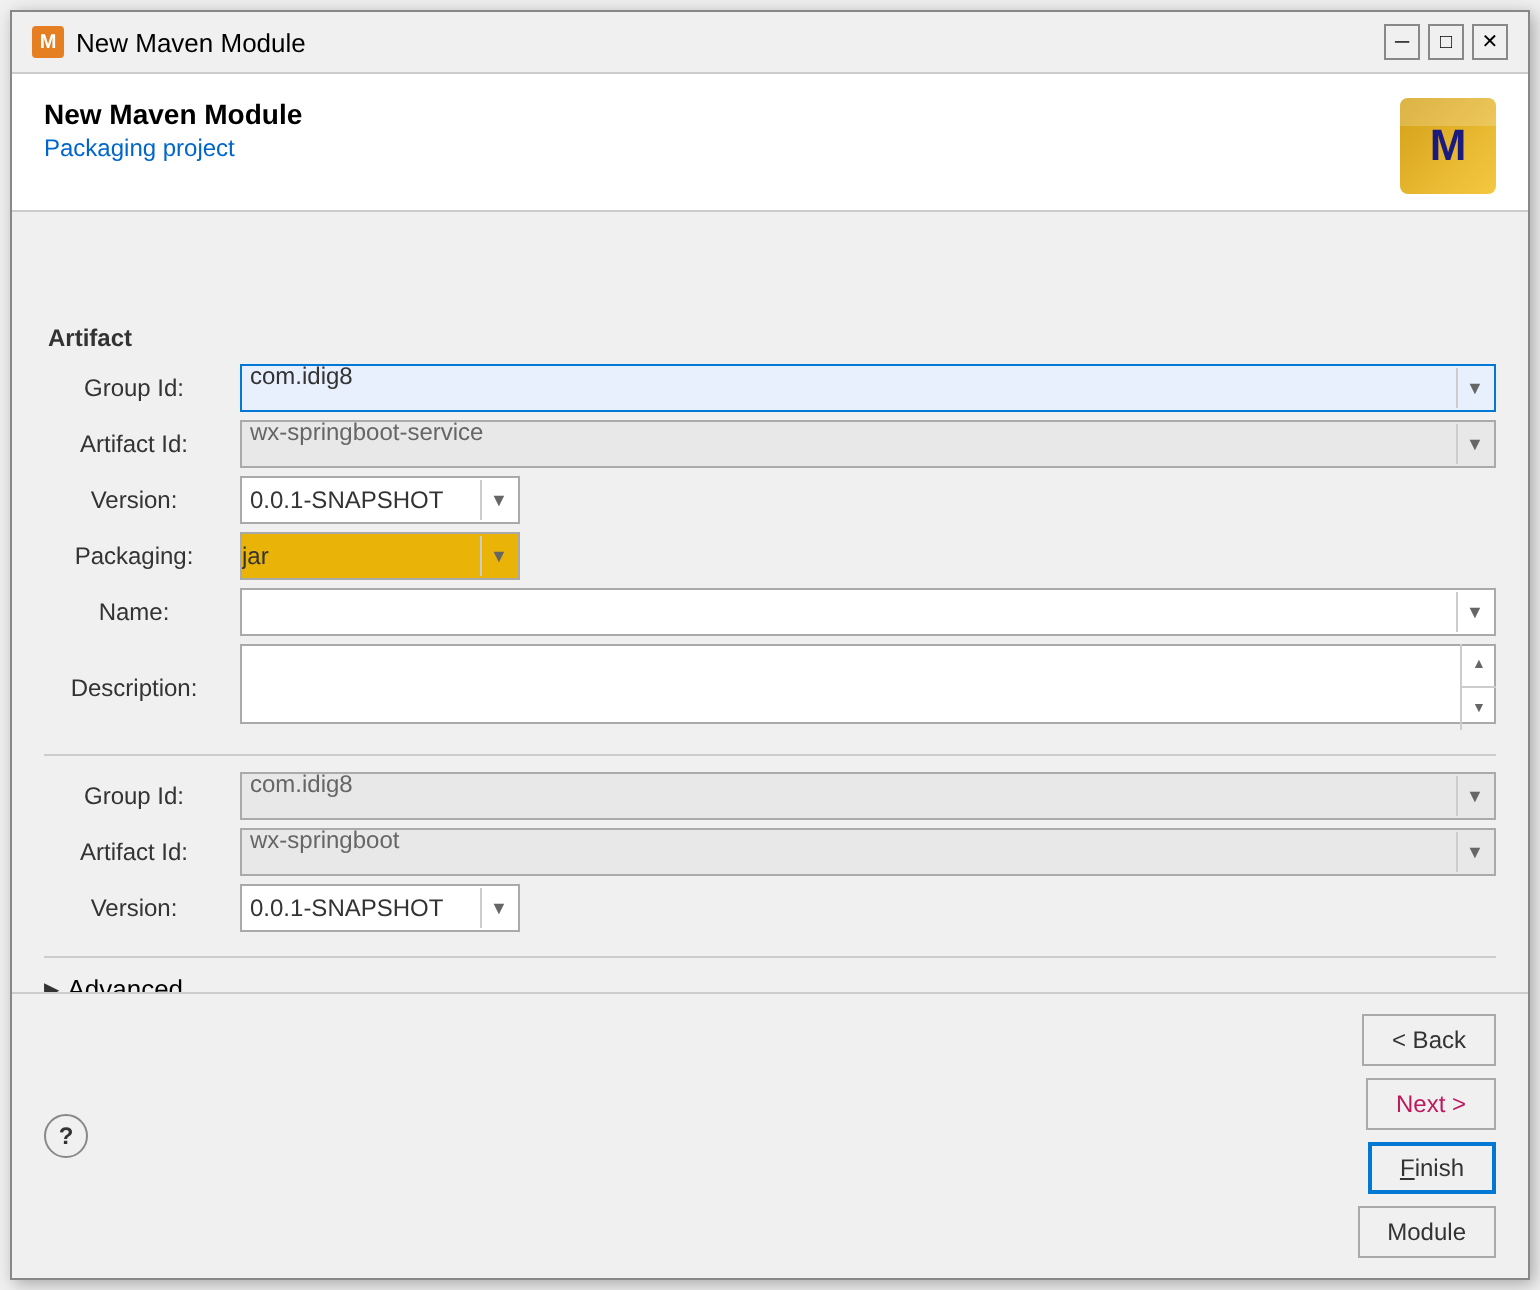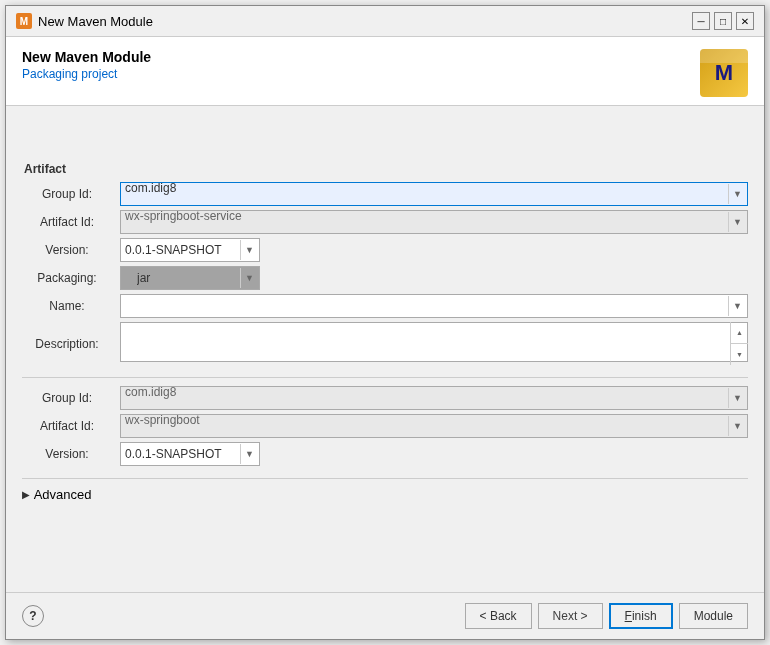--- a/index.html
+++ b/index.html
@@ -192,22 +192,22 @@
       cursor: pointer;
     }
     .packaging-wrapper {
       position: relative;
       width: 140px;
     }
     .packaging-wrapper select {
       width: 100%;
       height: 24px;
       border: 1px solid #aaa;
-      background: #a3a3a3;
-      padding: 0 16px;
+      background: #eab308;
+      padding: 0 0;
       font-size: 12px;
       color: #333;
       appearance: none;
       cursor: pointer;
     }
     .select-arrow {
       position: absolute;
       right: 2px;
       top: 50%;
       transform: translateY(-50%);
@@ -292,39 +292,40 @@
       justify-content: center;
       font-size: 12px;
       font-weight: bold;
       cursor: pointer;
       color: #333;
     }
     .footer-right {
       display: flex;
       gap: 6px;
       align-items: flex-end;
+      flex-direction: column;
     }
     .btn {
       height: 26px;
       padding: 0 14px;
       border: 1px solid #aaa;
       background: #f0f0f0;
       font-size: 12px;
       cursor: pointer;
       display: flex;
       align-items: center;
       justify-content: center;
       color: #333;
     }
     .btn-primary {
       border: 2px solid #0078d4;
       background: #f0f0f0;
     }
     .btn-disabled {
-      color: #404040;
+      color: #be185d;
       cursor: default;
     }
     .section-divider {
       border: none;
       border-top: 1px solid #ccc;
       margin: 8px 0;
     }
     .underline-char {
       text-decoration: underline;
     }

